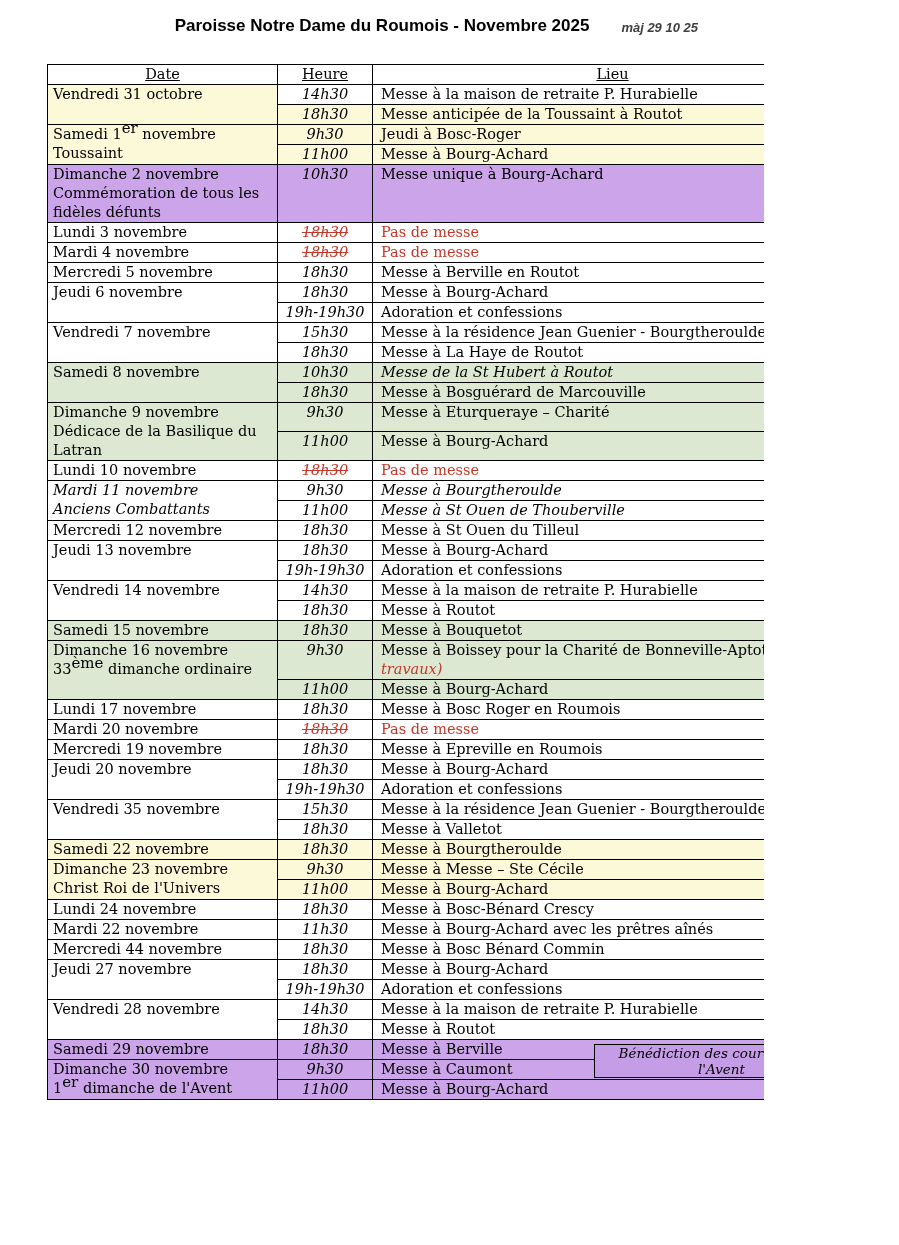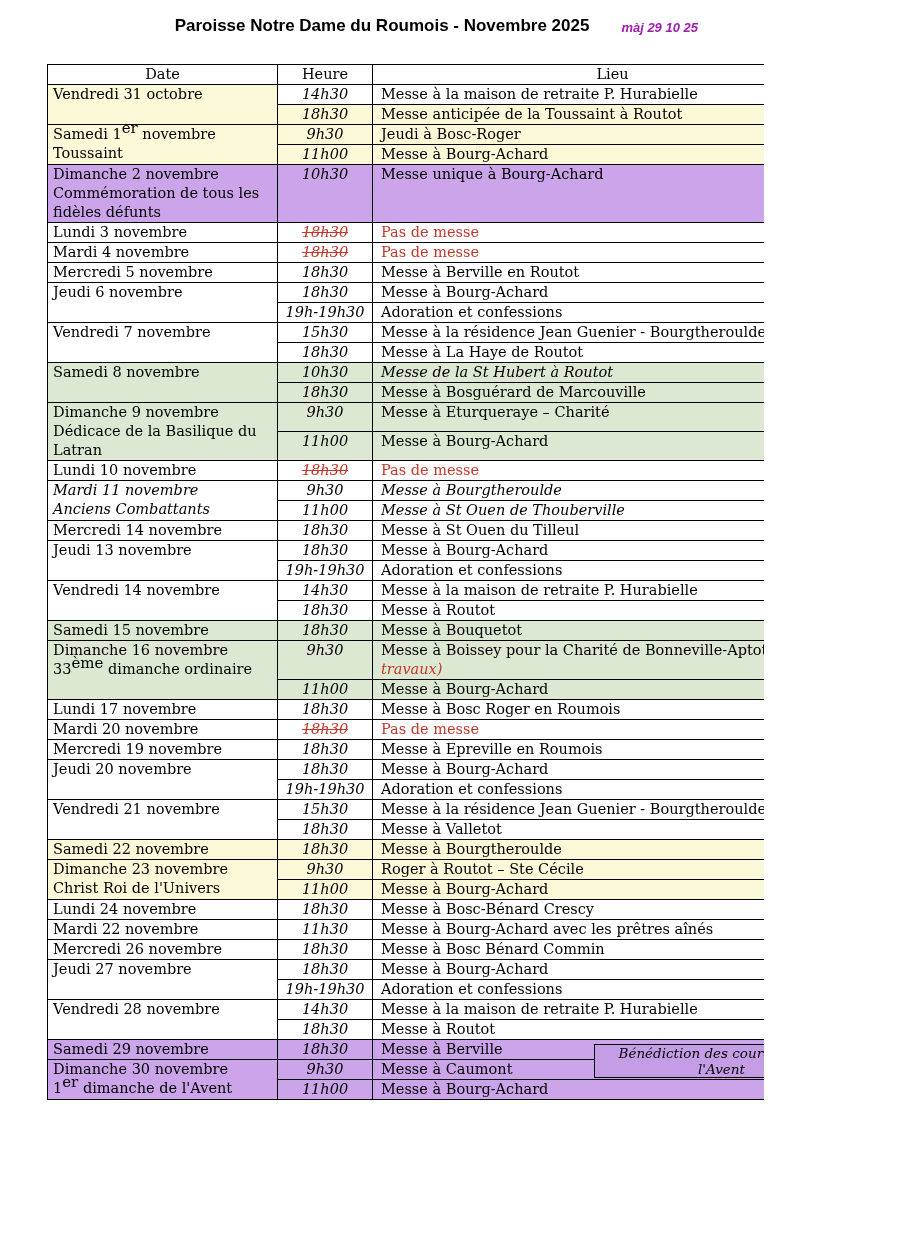--- a/index.html
+++ b/index.html
@@ -15,41 +15,41 @@
     text-align:center;
     font-family:"Liberation Sans", sans-serif;
     font-weight:bold;
     font-size:17px;
     color:#000;
   }
   .doc-updated {
     position:absolute; top:20px; right:66px;
     font-family:"Liberation Sans", sans-serif;
     font-weight:bold; font-style:italic;
-    font-size:13px; color:#a21caf;
+    font-size:13px; color:#404040;
   }
   table.schedule {
     border-collapse:collapse;
     margin-left:47px;
     width:805px;
     table-layout:fixed;
     font-size:14.5px;
     color:#000;
   }
   col.c-date  { width:230px; }
   col.c-time  { width:95px; }
   col.c-place { width:480px; }
   .schedule th, .schedule td {
     border:1px solid #000;
     padding:0 5px;
     vertical-align:top;
     line-height:19px;
     font-weight:normal;
   }
-  .schedule thead th { text-align:center; height:19px; }
+  .schedule thead th { text-align:center; height:19px;text-decoration:underline; }
   td.date-cell  { text-align:left; }
   td.time-cell  { text-align:center;font-style:italic; }
   td.place-cell { text-align:left;padding-left:8px; }
   .bg-white  { background:#ffffff; }
   .bg-cream  { background:var(--cream); }
   .bg-green  { background:var(--green); }
   .bg-purple { background:var(--purple); }
   .strike { color:var(--red); text-decoration:line-through; }
   .red    { color:var(--red); }
   .it     { font-style:italic; }
@@ -175,21 +175,21 @@
         <tr>
           <td class="date-cell bg-white it" rowspan="2">Mardi 11 novembre<br>Anciens Combattants</td>
           <td class="time-cell bg-white it">9h30</td>
           <td class="place-cell bg-white it">Messe à Bourgtheroulde</td>
         </tr>
         <tr>
           <td class="time-cell bg-white it">11h00</td>
           <td class="place-cell bg-white it">Messe à St Ouen de Thouberville</td>
         </tr>
         <tr>
-          <td class="date-cell bg-white" rowspan="1">Mercredi 14 novembre</td>
+          <td class="date-cell bg-white" rowspan="1">Mercredi 12 novembre</td>
           <td class="time-cell bg-white">18h30</td>
           <td class="place-cell bg-white">Messe à St Ouen du Tilleul</td>
         </tr>
         <tr>
           <td class="date-cell bg-white" rowspan="2">Jeudi 13 novembre</td>
           <td class="time-cell bg-white">18h30</td>
           <td class="place-cell bg-white">Messe à Bourg-Achard</td>
         </tr>
         <tr>
           <td class="time-cell bg-white">19h-19h30</td>
@@ -236,54 +236,54 @@
         <tr>
           <td class="date-cell bg-white" rowspan="2">Jeudi 20 novembre</td>
           <td class="time-cell bg-white">18h30</td>
           <td class="place-cell bg-white">Messe à Bourg-Achard</td>
         </tr>
         <tr>
           <td class="time-cell bg-white">19h-19h30</td>
           <td class="place-cell bg-white">Adoration et confessions</td>
         </tr>
         <tr>
-          <td class="date-cell bg-white" rowspan="2">Vendredi 21 novembre</td>
+          <td class="date-cell bg-white" rowspan="2">Vendredi 35 novembre</td>
           <td class="time-cell bg-white">15h30</td>
           <td class="place-cell bg-white">Messe à la résidence Jean Guenier - Bourgtheroulde</td>
         </tr>
         <tr>
           <td class="time-cell bg-white">18h30</td>
           <td class="place-cell bg-white">Messe à Valletot</td>
         </tr>
         <tr>
           <td class="date-cell bg-cream" rowspan="1">Samedi 22 novembre</td>
           <td class="time-cell bg-cream">18h30</td>
           <td class="place-cell bg-cream">Messe à Bourgtheroulde</td>
         </tr>
         <tr>
           <td class="date-cell bg-cream" rowspan="2">Dimanche 23 novembre<br>Christ Roi de l'Univers</td>
           <td class="time-cell bg-cream">9h30</td>
-          <td class="place-cell bg-cream">Roger à Routot – Ste Cécile</td>
+          <td class="place-cell bg-cream">Messe à Messe – Ste Cécile</td>
         </tr>
         <tr>
           <td class="time-cell bg-cream">11h00</td>
           <td class="place-cell bg-cream">Messe à Bourg-Achard</td>
         </tr>
         <tr>
           <td class="date-cell bg-white" rowspan="1">Lundi 24 novembre</td>
           <td class="time-cell bg-white">18h30</td>
           <td class="place-cell bg-white">Messe à Bosc-Bénard Crescy</td>
         </tr>
         <tr>
           <td class="date-cell bg-white" rowspan="1">Mardi 22 novembre</td>
           <td class="time-cell bg-white">11h30</td>
           <td class="place-cell bg-white">Messe à Bourg-Achard avec les prêtres aînés</td>
         </tr>
         <tr>
-          <td class="date-cell bg-white" rowspan="1">Mercredi 26 novembre</td>
+          <td class="date-cell bg-white" rowspan="1">Mercredi 44 novembre</td>
           <td class="time-cell bg-white">18h30</td>
           <td class="place-cell bg-white">Messe à Bosc Bénard Commin</td>
         </tr>
         <tr>
           <td class="date-cell bg-white" rowspan="2">Jeudi 27 novembre</td>
           <td class="time-cell bg-white">18h30</td>
           <td class="place-cell bg-white">Messe à Bourg-Achard</td>
         </tr>
         <tr>
           <td class="time-cell bg-white">19h-19h30</td>

